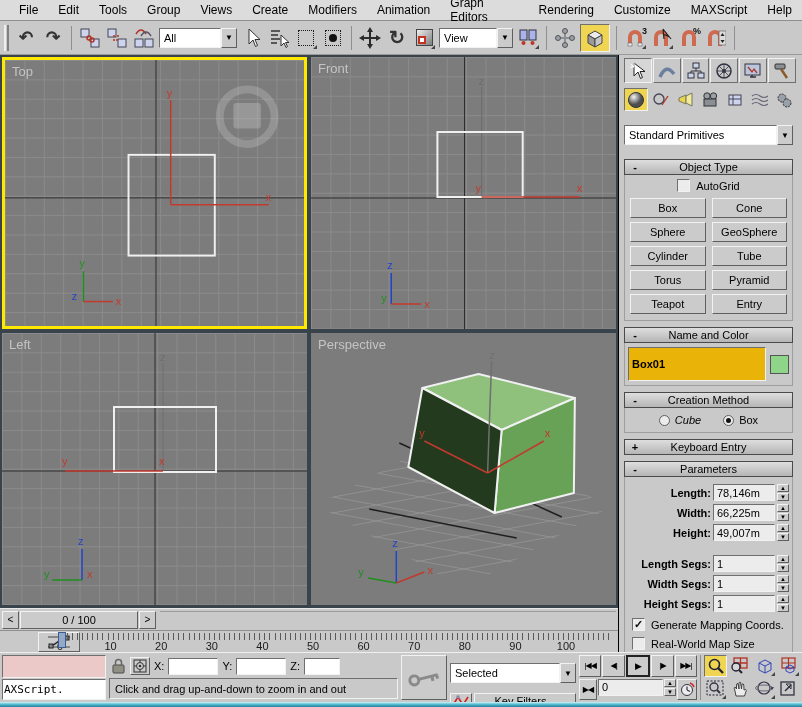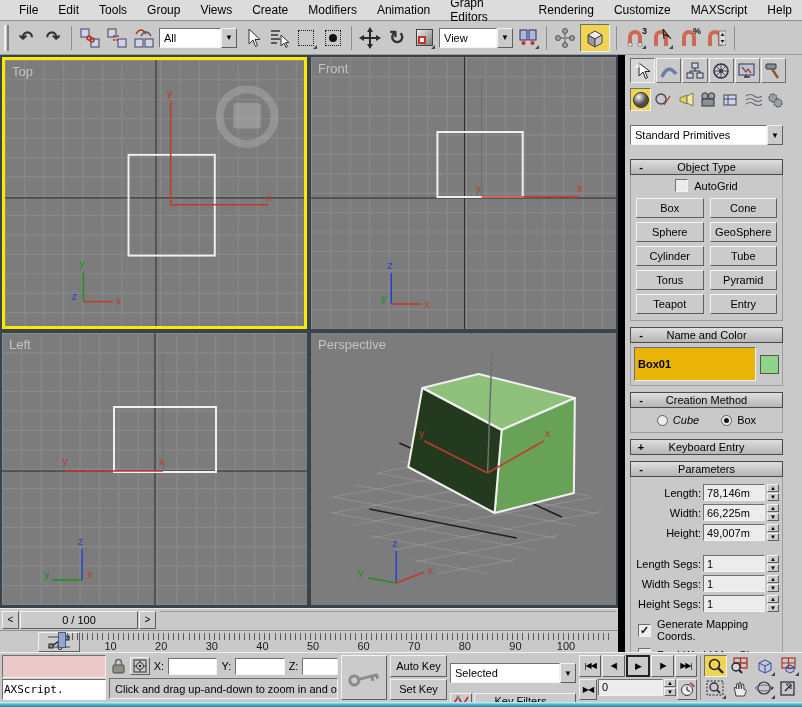--- a/index.html
+++ b/index.html
@@ -69,22 +69,22 @@
   .tb-curve-btn { width:42px; height:20px; margin-left:2px; }
   .tb-ruler { position:absolute; left:52px; right:4px; top:1px; bottom:0; }
   .tb-ticks { position:absolute; left:10px; right:0; top:1px; height:7px;
     background:repeating-linear-gradient(90deg,#5a5a5a 0 1px,transparent 1px 5.06px); }
   .tb-num { position:absolute; top:8px; transform:translateX(-50%);
     color:#1a1a1a; font-size:11px; }
   .tb-marker { position:absolute; left:6px; top:0px; width:8px; height:16px;
     background:#93a9c7; border:1px solid #3c5c94; z-index:2; }
 
   
-  .cmdpanel { flex:1; background:#c9c9c9; border-left:7px solid #000000;
-    padding:2px 16px 0 3px; overflow:hidden; }
+  .cmdpanel { flex:1; background:#c9c9c9; border-left:1px solid #000000;
+    padding:2px 6px 0 3px; overflow:hidden; }
   .cmd-tabs { display:flex; gap:1px; padding:1px 0 2px 2px; }
   .cmd-tab { width:28px; height:25px; display:flex; align-items:center;
     justify-content:center; border:1px solid;
     border-color:#f2f2f2 #6f6f6f #6f6f6f #f2f2f2; background:#c9c9c9; }
   .cmd-tab.active { background:#d6d6d6; border-color:#6f6f6f #f2f2f2 #f2f2f2 #6f6f6f; }
   .cmd-cats { display:flex; gap:1px; padding:3px 0 4px 2px; }
   .cmd-cat { width:24px; height:23px; display:flex; align-items:center;
     justify-content:center; border:1px solid transparent; }
   .cmd-cat.active { background:#f0d553; border:1px solid;
     border-color:#6f6f6f #f2f2f2 #f2f2f2 #6f6f6f; }
@@ -113,21 +113,21 @@
   .obj-btn { height:20px; font-size:11px; }
   .field { background:#ececec; border:1px solid;
     border-color:#6f6f6f #f2f2f2 #f2f2f2 #6f6f6f; height:17px;
     display:flex; align-items:center; padding:0 3px; }
   .spinner { width:12px; height:17px; display:flex; flex-direction:column; gap:1px; }
   .spinner span { flex:1; font-size:6px; display:flex; align-items:center;
     justify-content:center; background:#cbcbcb; border:1px solid;
     border-color:#f2f2f2 #5f5f5f #5f5f5f #f2f2f2; line-height:0; }
   .prm-row { display:flex; align-items:center; justify-content:flex-end;
     gap:2px; margin:3px 0; }
-  .prm-label { text-align:center; white-space:nowrap; }
+  .prm-label { text-align:center; white-space:nowrap;font-weight:bold; }
   .chk-row { display:flex; align-items:center; gap:6px; margin:6px 0 2px 4px; }
 
   
   .statusbar { height:50px; background:#c9c9c9; border-top:1px solid #efefef;
     display:flex; align-items:stretch; padding:2px; gap:3px; }
   .listener { width:104px; display:flex; flex-direction:column; gap:1px; }
   .listener .pink { flex:1; background:#ecc9c9; border:1px solid;
     border-color:#6f6f6f #f2f2f2 #f2f2f2 #6f6f6f; }
   .listener .white { height:21px; background:#fff; border:1px solid;
     border-color:#6f6f6f #f2f2f2 #f2f2f2 #6f6f6f;
@@ -753,24 +753,20 @@
       <svg width="36" height="26">
           <g transform="rotate(-14 18 13)">
             <circle cx="8" cy="13" r="4.5" fill="none" stroke="#8a8a8a" stroke-width="3"></circle>
             <line x1="12.5" y1="13" x2="32" y2="13" stroke="#8a8a8a" stroke-width="3"></line>
             <line x1="26" y1="13" x2="26" y2="18" stroke="#8a8a8a" stroke-width="3"></line>
             <line x1="31" y1="13" x2="31" y2="17" stroke="#8a8a8a" stroke-width="3"></line>
           </g>
         </svg>
     </div>
 
-    <div class="sb-keys">
-      <div class="btn">Auto Key</div>
-      <div class="btn">Set Key</div>
-    </div>
 
     <div class="sb-sel">
       <div class="row">
         <div class="dd" style="flex:1">
           <span class="dd-text">Selected</span>
           <span class="dd-arrow btn">▼</span>
         </div>
       </div>
       <div class="row">
         <div class="btn" style="width:22px">

